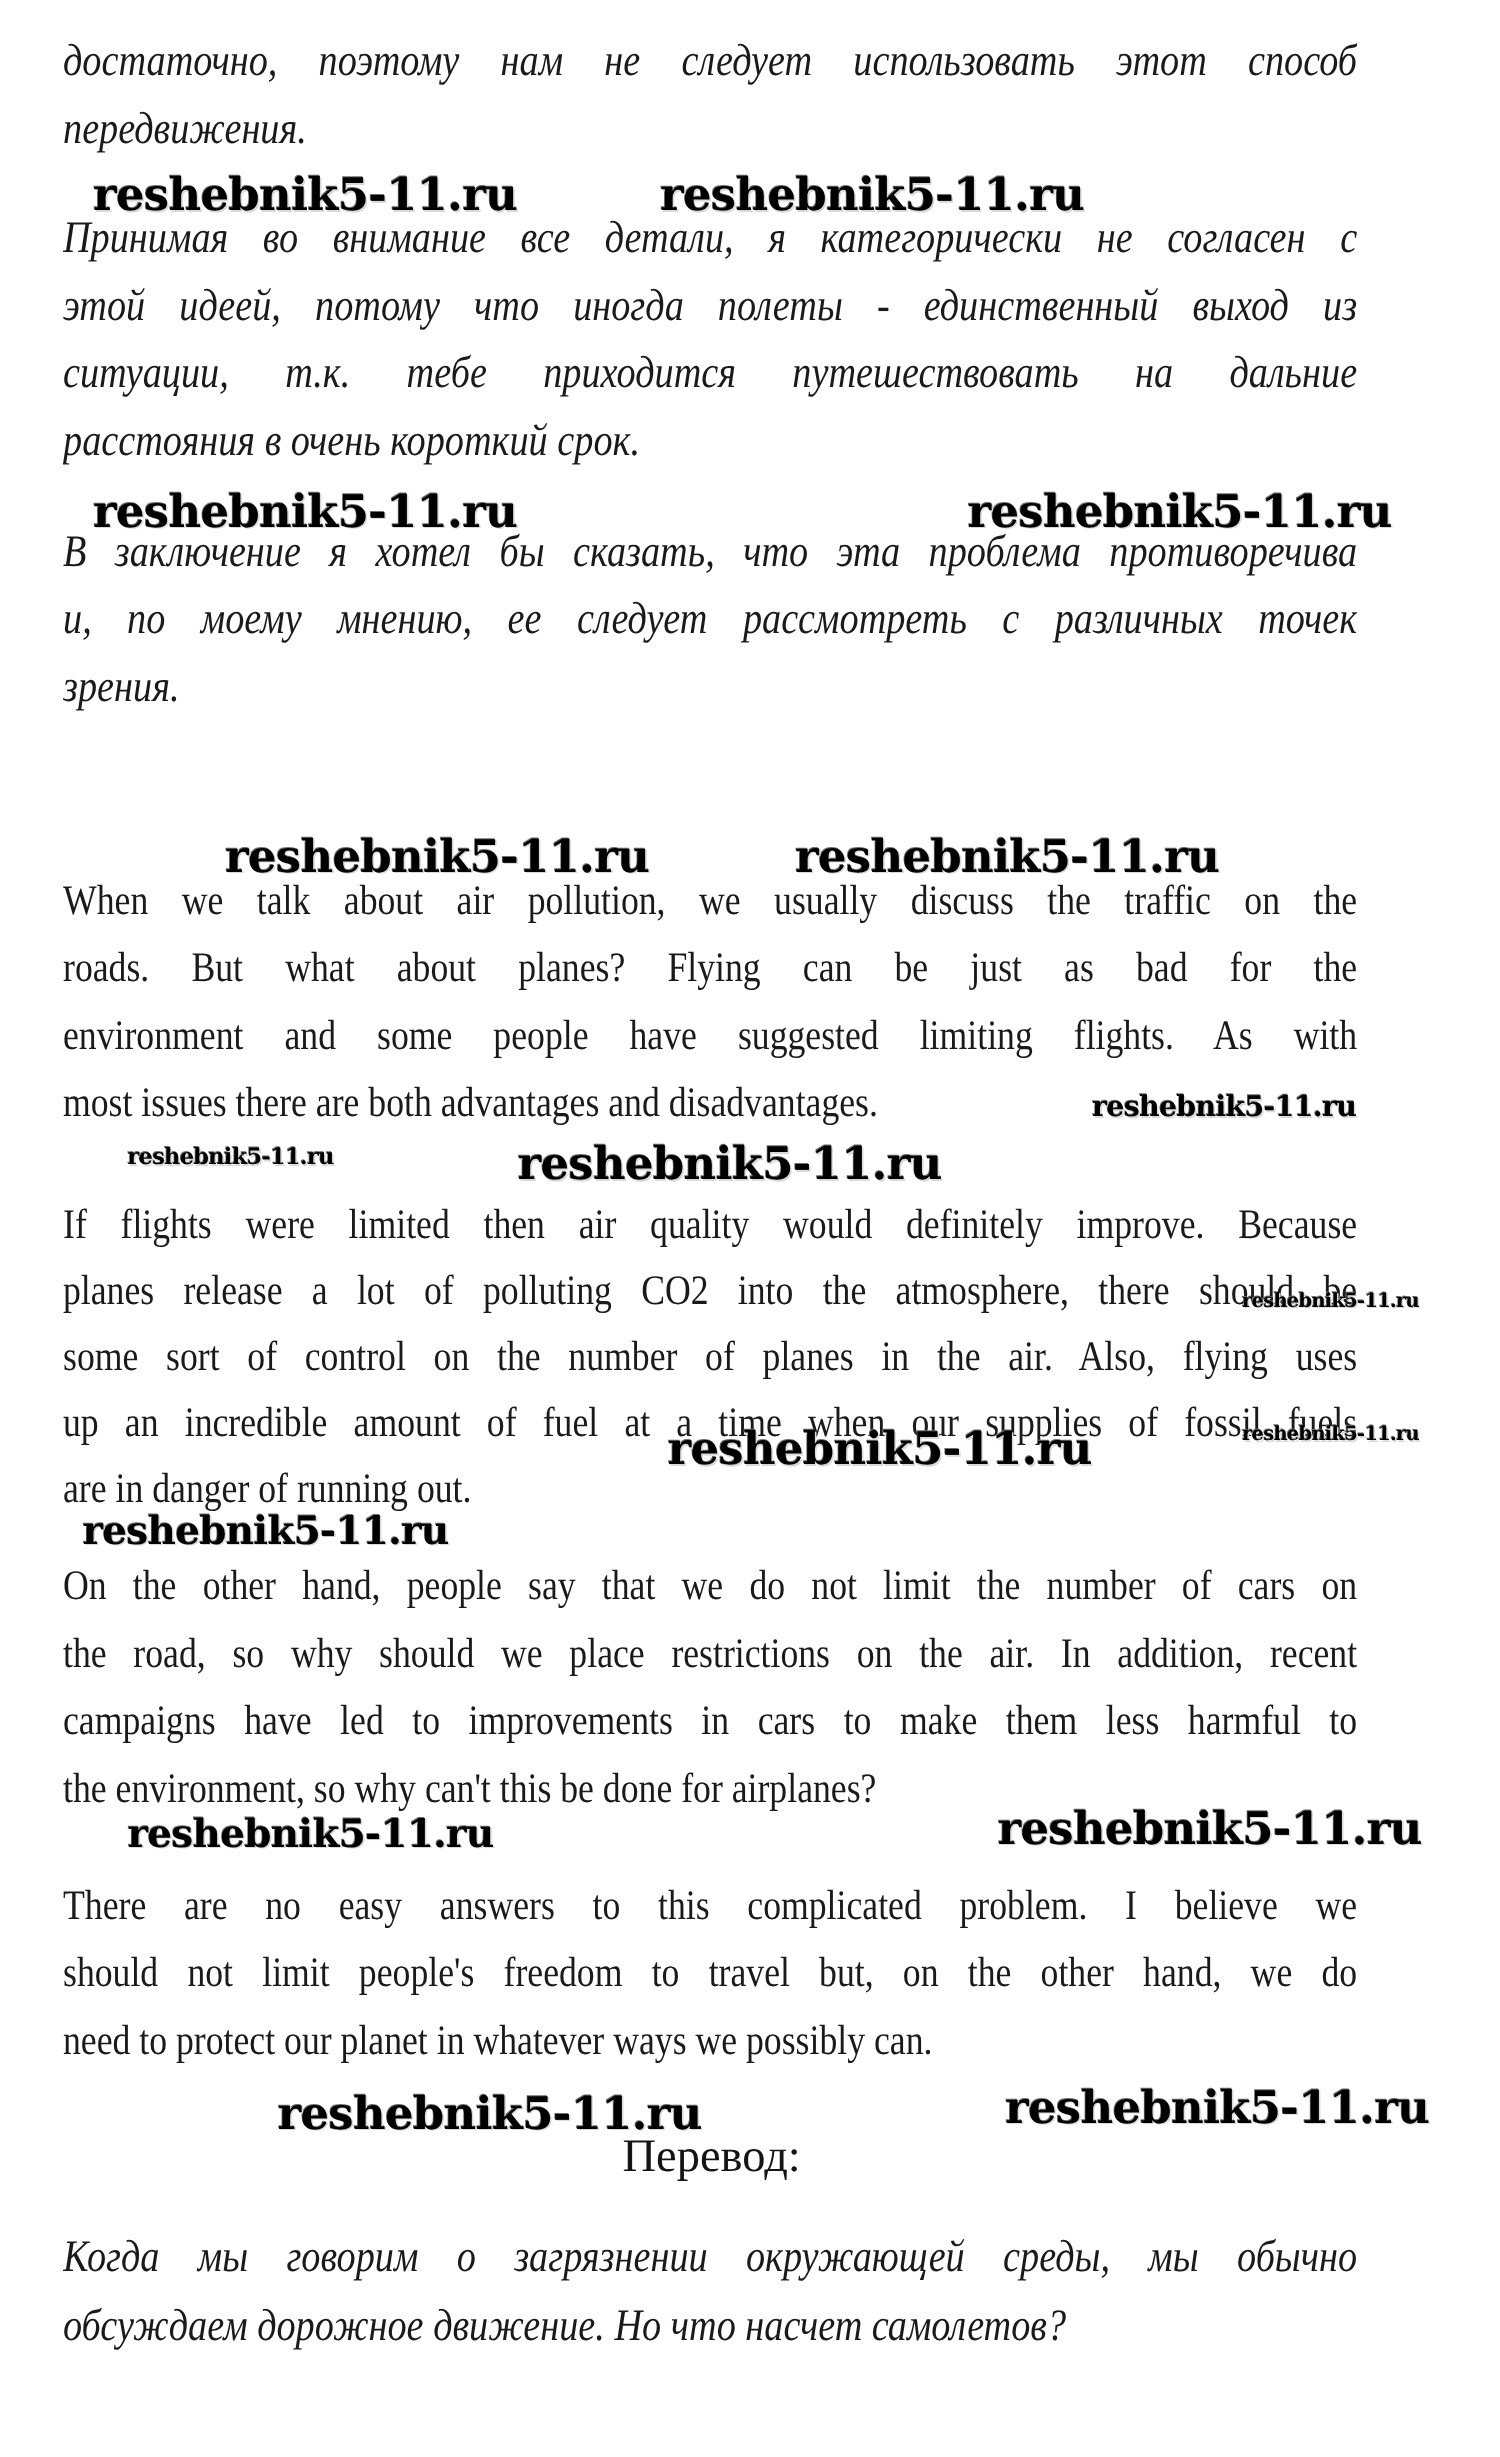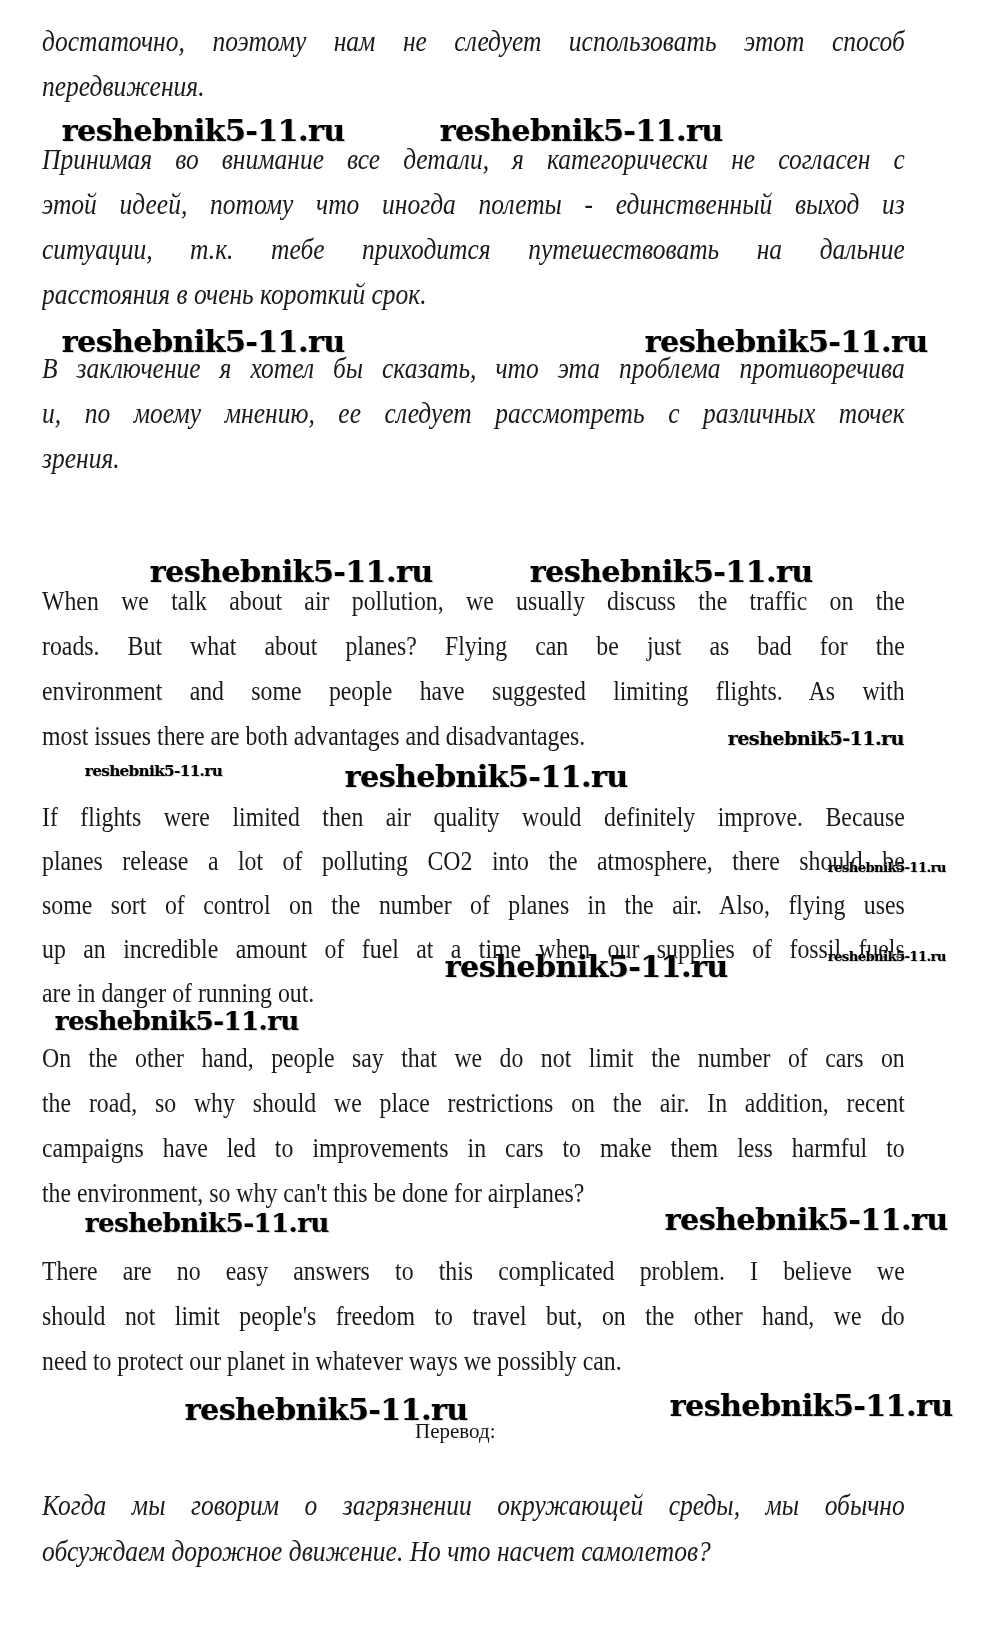--- a/index.html
+++ b/index.html
@@ -44,21 +44,21 @@
     line-height: 1;
   }
   .wm-lg  { font-size: 30px; }
   .wm-md  { font-size: 26px; }
   .wm-sm  { font-size: 19px; }
   .wm-xs  { font-size: 15px; }
   .wm-xxs { font-size: 13px; }
 
   .heading {
     position: absolute;
-    font-size: 21px;
+    font-size: 31px;
     color: #141414;
     font-family: "Liberation Serif", serif;
     white-space: nowrap;
     text-align: center;
   }
 </style>
 </head>
 <body>
 
 <div class="page">

